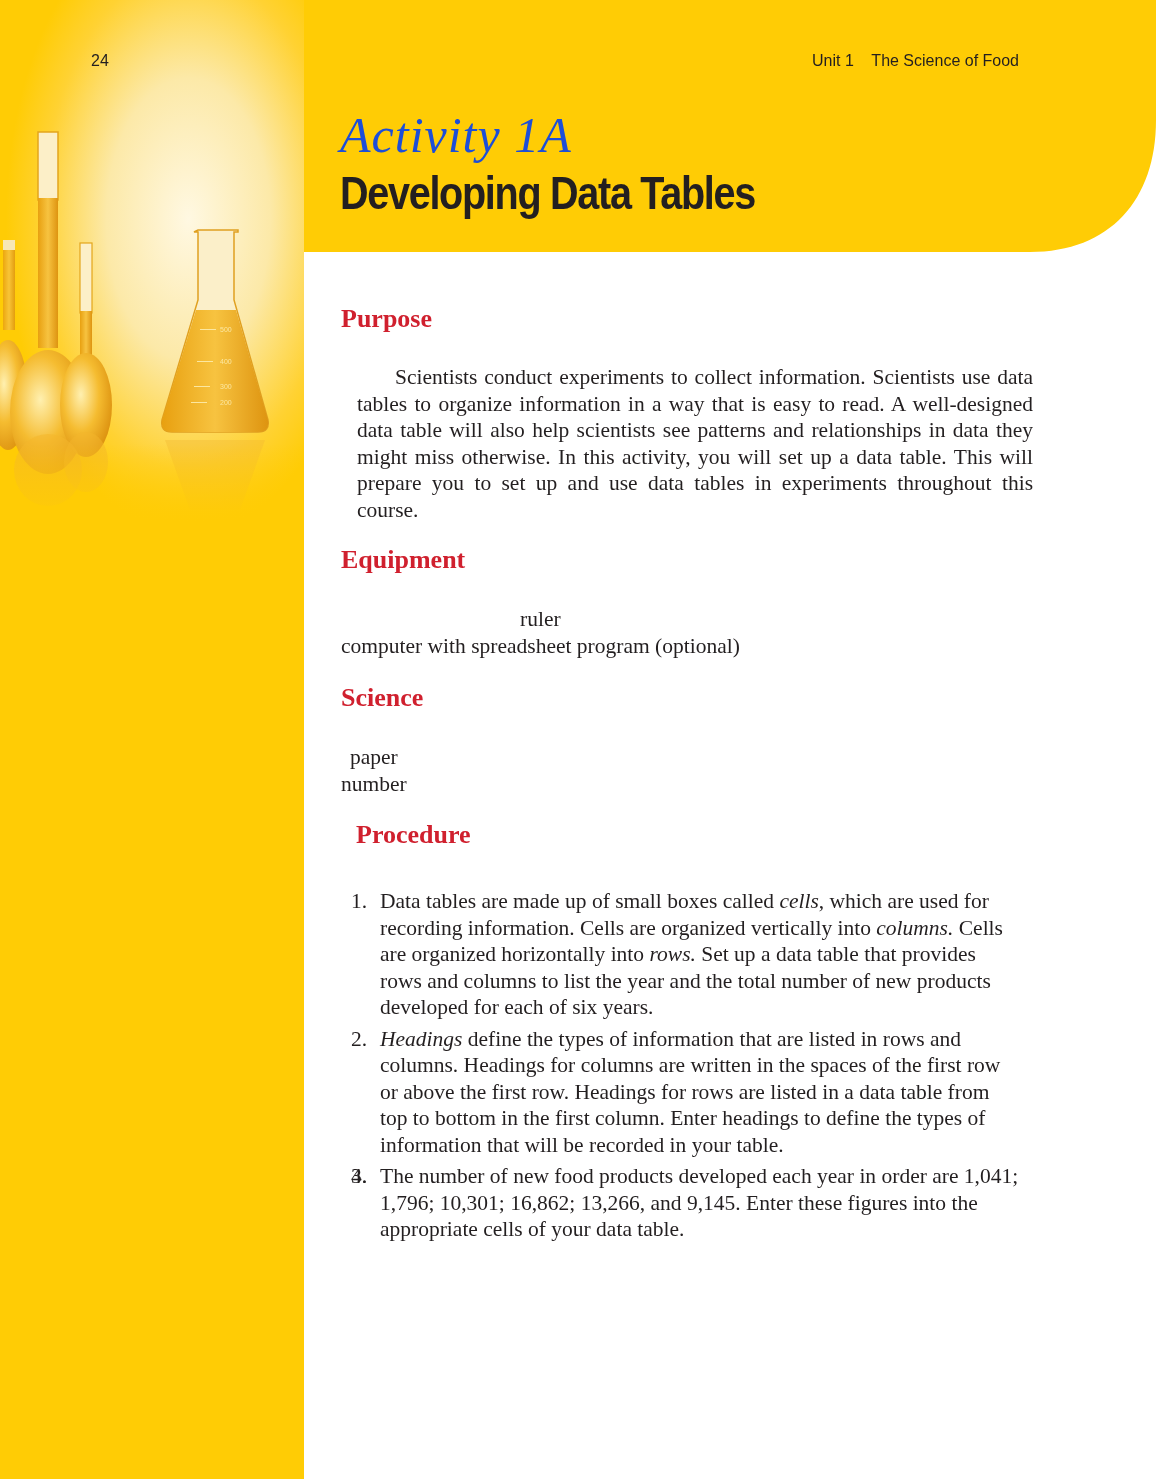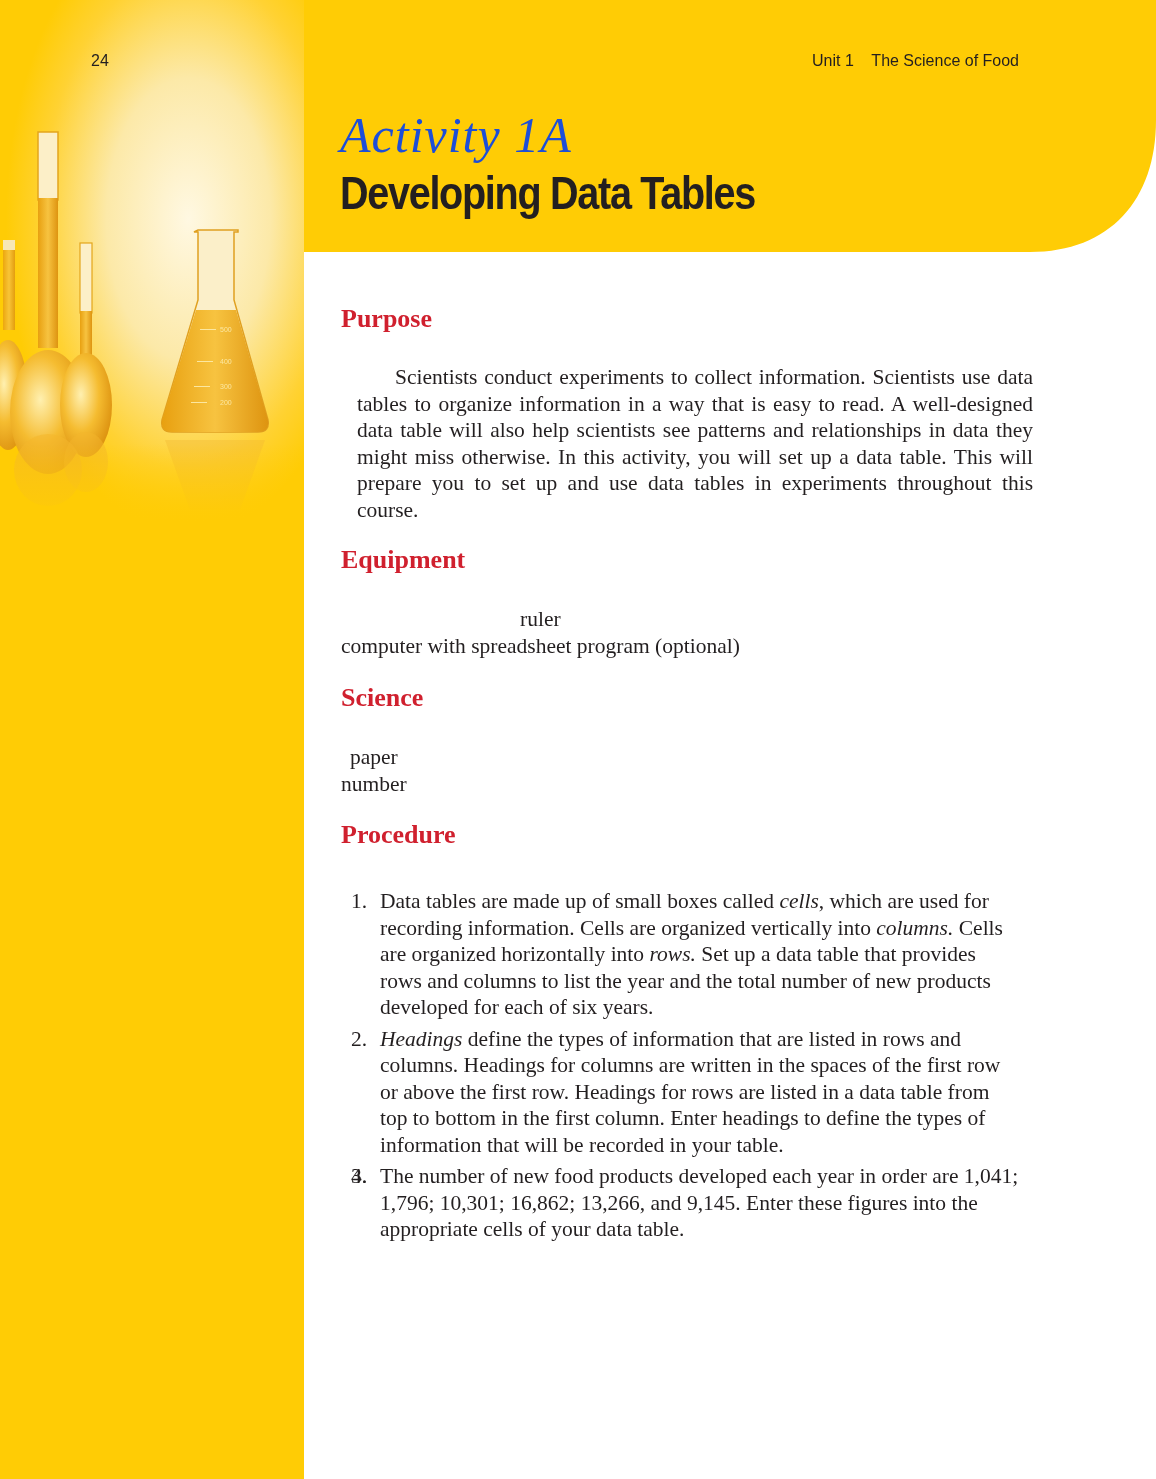--- a/index.html
+++ b/index.html
@@ -135,21 +135,21 @@
     <li>ruler</li>
     <li>computer with spreadsheet program (optional)</li>
   </ul>
 
   <h2 class="section-heading" style="top:685px;">Science</h2>
   <ul class="plain-list" style="top:744px;">
     <li>paper</li>
     <li>number</li>
   </ul>
 
-  <h2 class="section-heading" style="top:822px;">Procedure</h2>
+  <h2 class="section-heading" style="top:822px;margin-left:15px;">Procedure</h2>
   <ol class="steps" style="top:888px;">
     <li>
       <span class="num">1.</span><span>Data tables are made up of small boxes called </span><em>cells</em><span>, which are used for recording information. Cells are organized vertically into </span><em>columns.</em><span> Cells are organized horizontally into </span><em>rows.</em><span> Set up a data table that provides rows and columns to list the year and the total number of new products developed for each of six years.</span>
     </li>
     <li>
       <span class="num">2.</span><em>Headings</em><span> define the types of information that are listed in rows and columns. Headings for columns are written in the spaces of the first row or above the first row. Headings for rows are listed in a data table from top to bottom in the first column. Enter headings to define the types of information that will be recorded in your table.</span>
     </li>
     <li>
       <span class="num">3.</span>
     </li>

